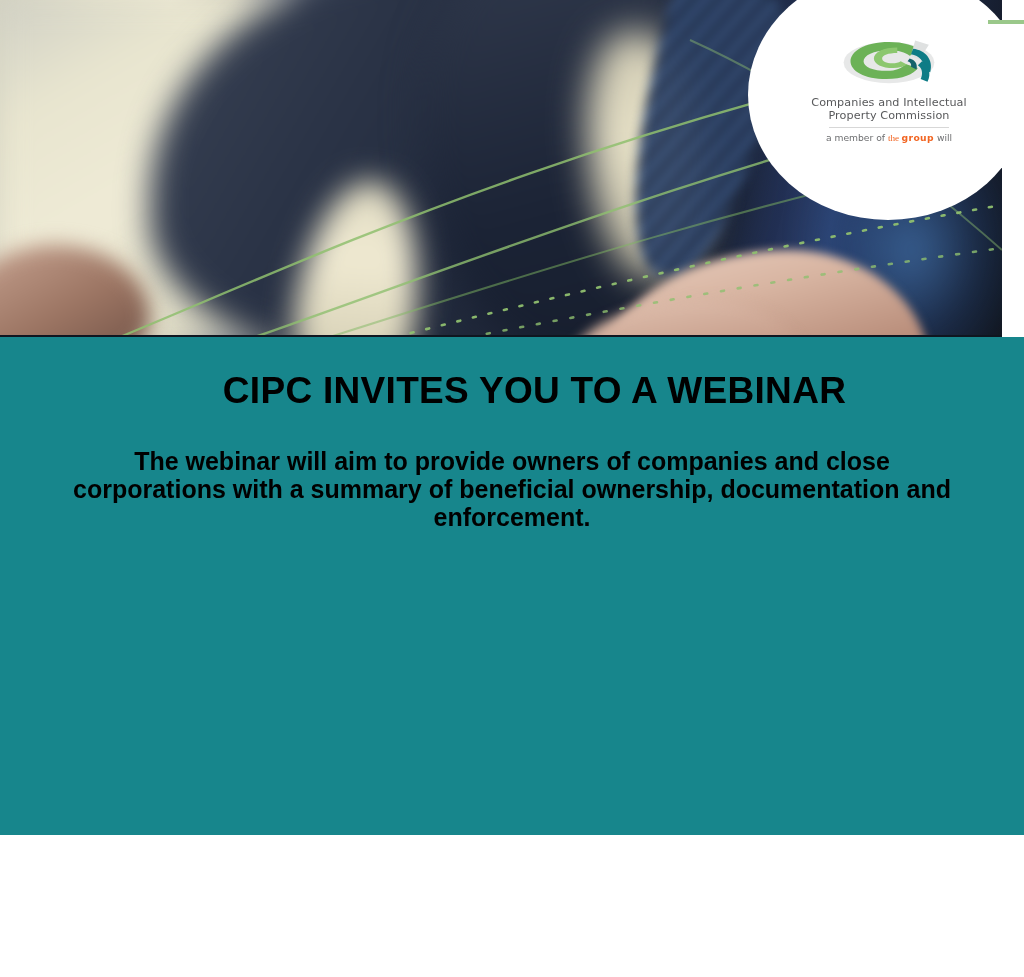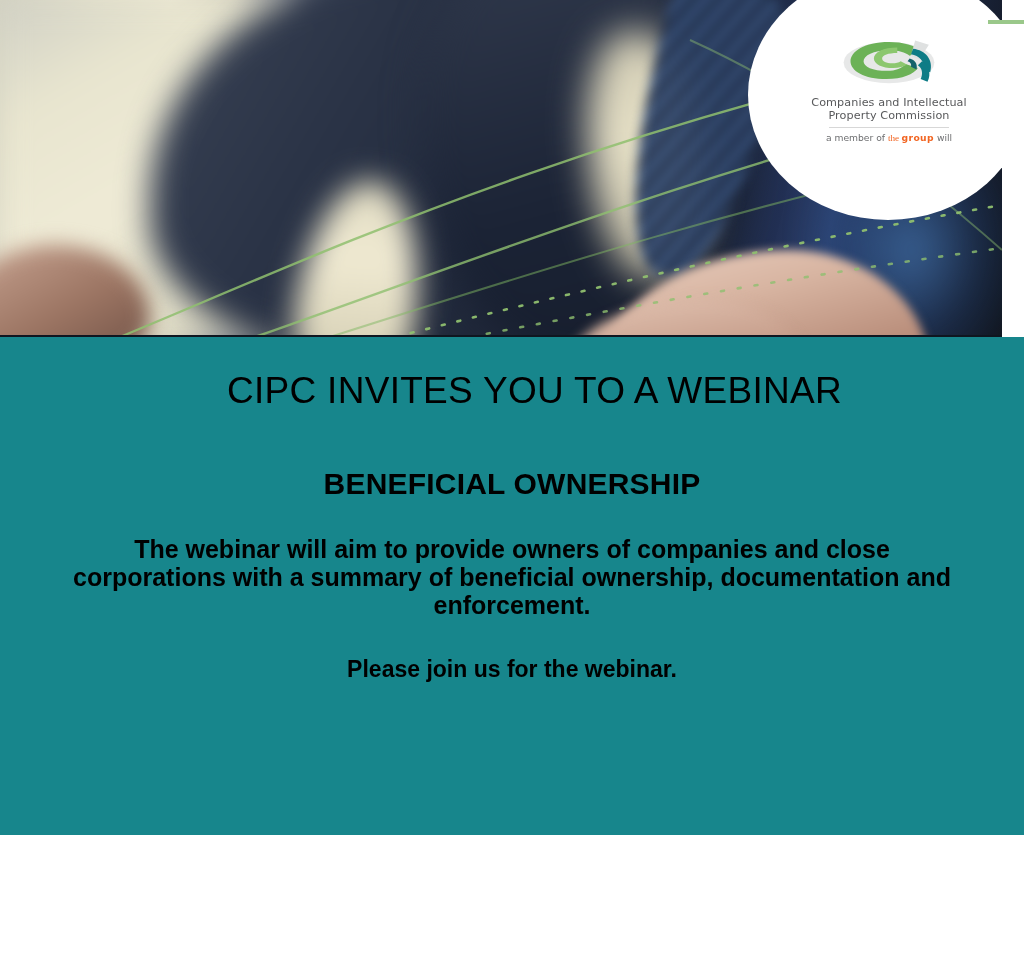--- a/index.html
+++ b/index.html
@@ -264,21 +264,21 @@
     top: 337px;
     width: 1024px;
     height: 640px;
     background: #17868c;
     color: #000000;
     text-align: center;
   }
 
   .title-main {
     font-family: "Liberation Sans", sans-serif;
-    font-weight: normal;
+    font-weight: bold;
     font-size: 37px;
     letter-spacing: 0.3px;
     margin: 0;
     padding-top: 34px;
     line-height: 1.1;
     padding-left: 45px;
   }
 
   .title-sub {
     font-family: "Liberation Sans", sans-serif;
@@ -393,28 +393,26 @@
   </div>
 
   <div class="right-strip"></div>
   <div class="strip-green-line"></div>
   <div class="hero-hairline"></div>
 
   <div class="body-panel">
 
     <h1 class="title-main">CIPC INVITES YOU TO A WEBINAR</h1>
 
-    <h2 class="title-sub">BENEFICIAL OWNERSHIP</h2>
 
     <p class="lead">
       <span>The webinar will aim to provide owners of companies and close corporations with</span>
       <span>a summary of beneficial ownership, documentation and enforcement.</span>
     </p>
 
-    <p class="join">Please join us for the webinar.</p>
 
     <p class="datetime">
     </p>
 
     <p class="stream">
       
       
       
     </p>
 

